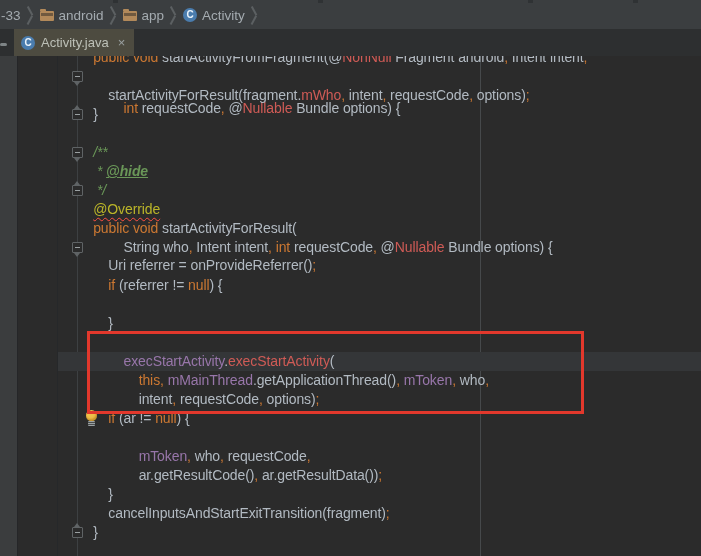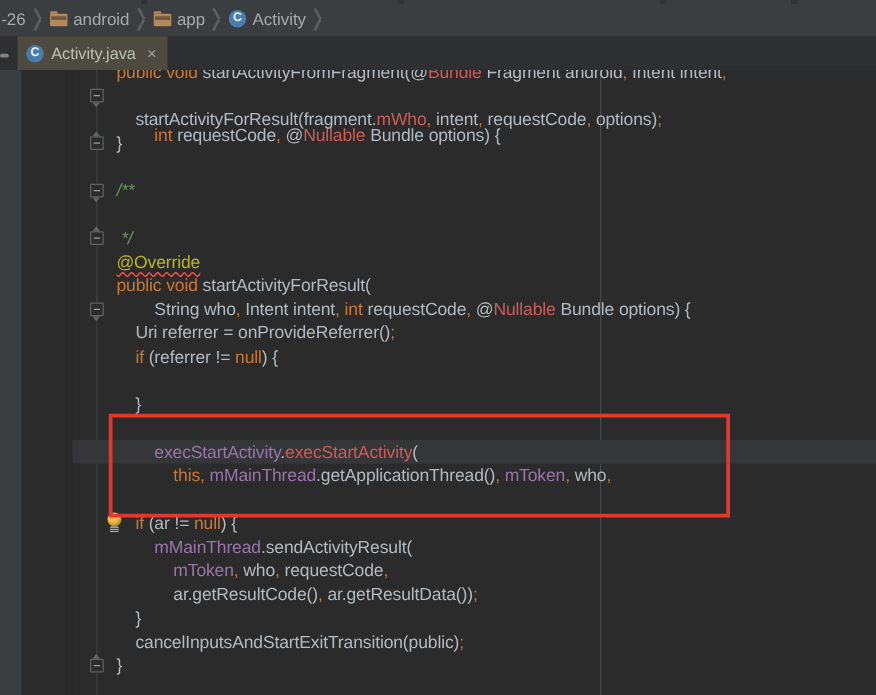--- a/index.html
+++ b/index.html
@@ -87,21 +87,21 @@
 
 <div id="app">
 
   <div id="breadcrumb-bar">
     <span class="tick" style="left:113px"></span>
     <span class="tick" style="left:318px"></span>
     <span class="tick" style="left:528px"></span>
     <span class="tick" style="left:633px"></span>
     <div id="breadcrumb">
         <span class="bc-item">
-          <span>-26</span>
+          <span>-33</span>
         </span>
         <span class="bc-sep"></span>
         <span class="bc-item">
           <span class="ficon"></span>
           <span>android</span>
         </span>
         <span class="bc-sep"></span>
         <span class="bc-item">
           <span class="ficon"></span>
           <span>app</span>
@@ -123,41 +123,42 @@
       <span class="tab-close">×</span>
     </div>
   </div>
 
   <div id="editor">
     <div class="frame-strip"></div>
     <div class="gutter-line"></div>
     <div class="fold-line"></div>
     <div class="margin-line"></div>
     <div id="code-area">
-        <div class="row" style="top: -8px;"><span class="s-d">    </span><span class="s-k">public void </span><span class="s-d">startActivityFromFragment(@</span><span class="s-e">Bundle</span><span class="s-d"> Fragment android</span><span class="s-p">,</span><span class="s-d"> Intent intent</span><span class="s-p">,</span></div>
+        <div class="row" style="top: -8px;"><span class="s-d">    </span><span class="s-k">public void </span><span class="s-d">startActivityFromFragment(@</span><span class="s-e">NonNull</span><span class="s-d"> Fragment android</span><span class="s-p">,</span><span class="s-d"> Intent intent</span><span class="s-p">,</span></div>
         <div class="row" style="top: 11px; margin-top: 32px;"><span class="s-d">            </span><span class="s-k">int</span><span class="s-d"> requestCode</span><span class="s-p">,</span><span class="s-d"> @</span><span class="s-e">Nullable</span><span class="s-d"> Bundle options) {</span></div>
         <div class="row" style="top: 30px;"><span class="s-d">        startActivityForResult(fragment.</span><span class="s-e">mWho</span><span class="s-p">,</span><span class="s-d"> intent</span><span class="s-p">,</span><span class="s-d"> requestCode</span><span class="s-p">,</span><span class="s-d"> options)</span><span class="s-p">;</span></div>
         <div class="row" style="top: 49px;"><span class="s-d">    }</span></div>
         <div class="row" style="top: 68px;"></div>
         <div class="row" style="top: 87px;"><span class="s-c">    /**</span></div>
+        <div class="row" style="top: 106px;"><span class="s-c">     * </span><span class="s-ch">@hide</span></div>
         <div class="row" style="top: 125px;"><span class="s-c">     */</span></div>
         <div class="row" style="top: 144px;"><span class="s-d">    </span><span class="s-aw">@Override</span></div>
         <div class="row" style="top: 163px;"><span class="s-d">    </span><span class="s-k">public void </span><span class="s-d">startActivityForResult(</span></div>
         <div class="row" style="top: 182px;"><span class="s-d">            String who</span><span class="s-p">,</span><span class="s-d"> Intent intent</span><span class="s-p">,</span><span class="s-d"> </span><span class="s-k">int</span><span class="s-d"> requestCode</span><span class="s-p">,</span><span class="s-d"> @</span><span class="s-e">Nullable</span><span class="s-d"> Bundle options) {</span></div>
         <div class="row" style="top: 200px;"><span class="s-d">        Uri referrer = onProvideReferrer()</span><span class="s-p">;</span></div>
         <div class="row" style="top: 220px;"><span class="s-d">        </span><span class="s-k">if</span><span class="s-d"> (referrer != </span><span class="s-k">null</span><span class="s-d">) {</span></div>
         <div class="row" style="top: 258px;"><span class="s-d">        }</span></div>
         <div class="row caret" style="top: 296px;"><span class="s-d">            </span><span class="s-f">execStartActivity</span><span class="s-d">.</span><span class="s-e">execStartActivity</span><span class="s-d">(</span></div>
         <div class="row" style="top: 315px;"><span class="s-d">                </span><span class="s-k">this</span><span class="s-p">,</span><span class="s-d"> </span><span class="s-f">mMainThread</span><span class="s-d">.getApplicationThread()</span><span class="s-p">,</span><span class="s-d"> </span><span class="s-f">mToken</span><span class="s-p">,</span><span class="s-d"> who</span><span class="s-p">,</span></div>
+        <div class="row" style="top: 334px;"><span class="s-d">                intent</span><span class="s-p">,</span><span class="s-d"> requestCode</span><span class="s-p">,</span><span class="s-d"> options)</span><span class="s-p">;</span></div>
         <div class="row" style="top: 353px;"><span class="s-d">        </span><span class="s-k">if</span><span class="s-d"> (ar != </span><span class="s-k">null</span><span class="s-d">) {</span></div>
-        <div class="row" style="top: 372px;"><span class="s-d">            </span><span class="s-f">mMainThread</span><span class="s-d">.sendActivityResult(</span></div>
         <div class="row" style="top: 391px;"><span class="s-d">                </span><span class="s-f">mToken</span><span class="s-p">,</span><span class="s-d"> who</span><span class="s-p">,</span><span class="s-d"> requestCode</span><span class="s-p">,</span></div>
         <div class="row" style="top: 410px;"><span class="s-d">                ar.getResultCode()</span><span class="s-p">,</span><span class="s-d"> ar.getResultData())</span><span class="s-p">;</span></div>
         <div class="row" style="top: 429px;"><span class="s-d">        }</span></div>
-        <div class="row" style="top: 448px;"><span class="s-d">        cancelInputsAndStartExitTransition(public)</span><span class="s-p">;</span></div>
+        <div class="row" style="top: 448px;"><span class="s-d">        cancelInputsAndStartExitTransition(fragment)</span><span class="s-p">;</span></div>
         <div class="row" style="top: 467px;"><span class="s-d">    }</span></div>
       </div>
     <div id="overlays">
         <div class="fold down" style="top: 15px;"></div>
         <div class="fold up" style="top: 53px;"></div>
         <div class="fold down" style="top: 91px;"></div>
         <div class="fold up" style="top: 129px;"></div>
         <div class="fold down" style="top: 186px;"></div>
         <div class="fold up" style="top: 471px;"></div>
         <div class="bulb" style="top: 354px;">

